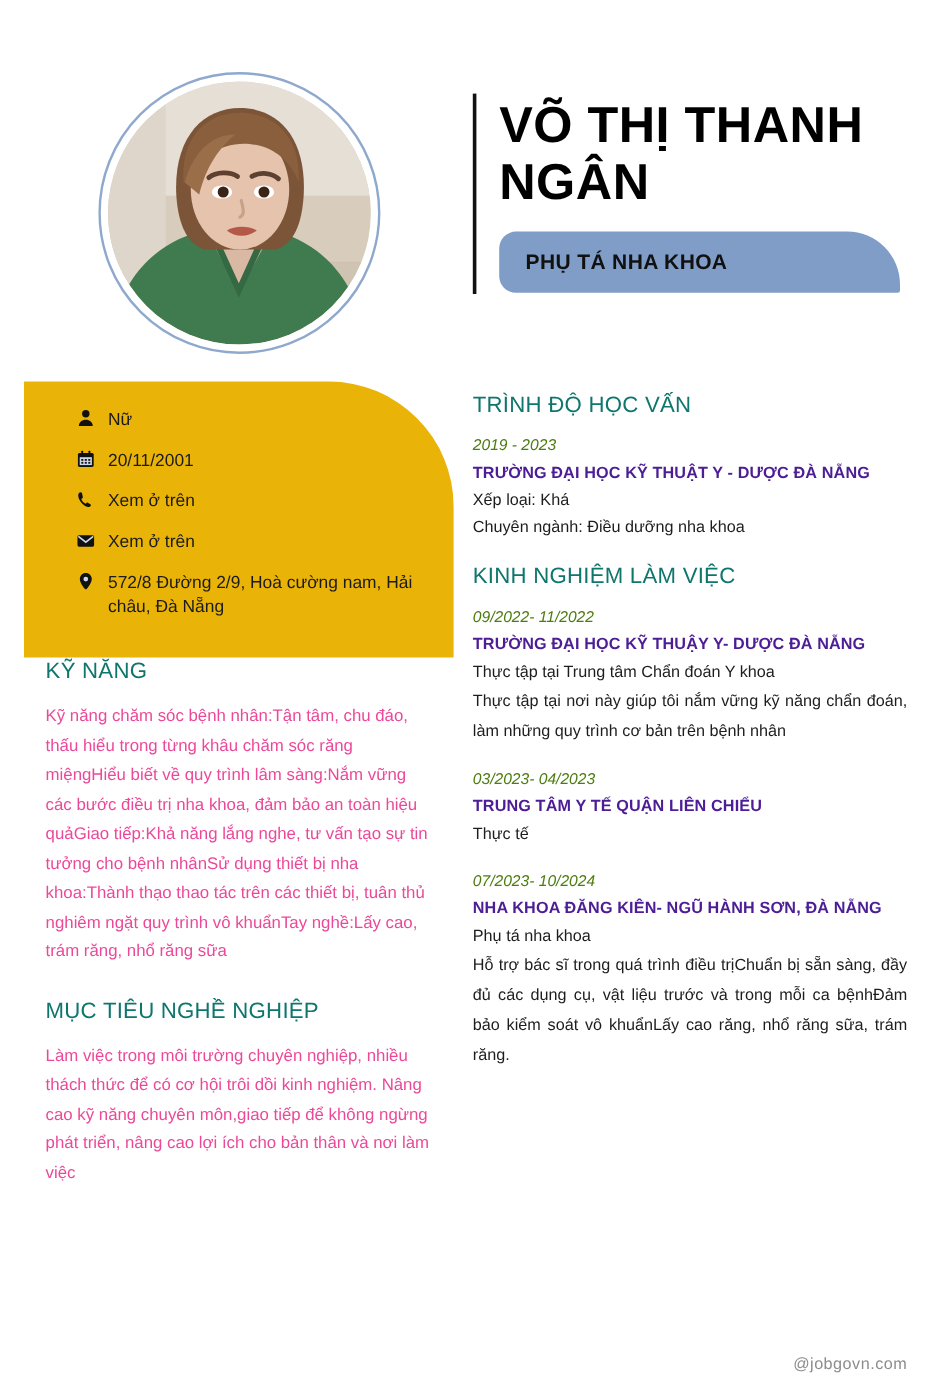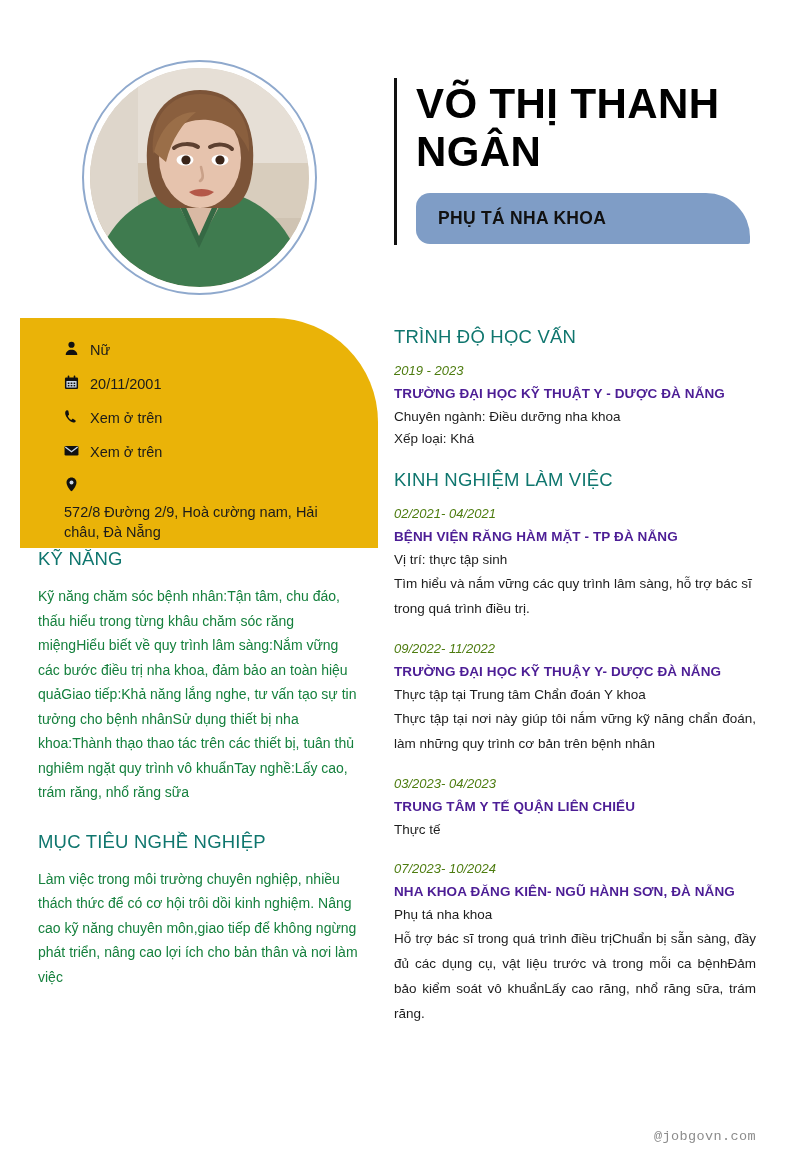--- a/index.html
+++ b/index.html
@@ -56,21 +56,21 @@
   .contact-list {
     position: absolute;
     left: 44px; top: 22px;
     width: 290px;
   }
   .contact-row {
     display: flex;
     align-items: flex-start;
     margin-bottom: 14px;
   }
-  .contact-row:last-child { margin-bottom: 0; flex-direction: column; }
+  .contact-row:last-child { margin-bottom: 0; }
   .contact-icon {
     width: 26px;
     flex: 0 0 26px;
     padding-top: 1px;
     color: #111;
   }
   .contact-icon svg { display: block; width: 15px; height: 15px; fill: #111; }
   .contact-text {
     font-size: 14.5px;
     line-height: 20px;
@@ -88,21 +88,21 @@
     font-weight: normal;
     letter-spacing: 0.2px;
     color: #0f766e;
     margin-bottom: 14px;
   }
   .left-body .block + .block { margin-top: 26px; }
 
   .para {
     font-size: 14px;
     line-height: 24.5px;
-    color: #15803d;
+    color: #ec4899;
     text-align: left;
   }
 
   
   .right-col {
     position: absolute;
     left: 394px; top: 0;
     width: 396px;
   }
 
@@ -180,21 +180,21 @@
     font-size: 13.5px;
     line-height: 25px;
     color: #1d1d1d;
     text-align: justify;
   }
   .entry-desc.left { text-align: left; }
 
   .watermark {
     position: absolute;
     right: 34px; bottom: 16px;
-    font-family: Liberation Mono, monospace;
+    font-family: Liberation Sans, sans-serif;
     font-size: 13.5px;
     color: #8c8c8c;
     letter-spacing: 0.4px;
   }
 </style>
 </head>
 <body>
 
 <div class="page">
 
@@ -330,34 +330,28 @@
       <span>PHỤ TÁ NHA KHOA</span>
     </div>
 
     <div class="right-body">
 
       <div class="r-section">
         <h2 class="section-title">TRÌNH ĐỘ HỌC VẤN</h2>
         <div class="entry">
           <div class="entry-date">2019 - 2023</div>
           <div class="entry-org">TRƯỜNG ĐẠI HỌC KỸ THUẬT Y - DƯỢC ĐÀ NẴNG</div>
+          <div class="entry-line">Xếp loại: Khá</div>
           <div class="entry-line">Chuyên ngành: Điều dưỡng nha khoa</div>
-          <div class="entry-line">Xếp loại: Khá</div>
         </div>
       </div>
 
       <div class="r-section">
         <h2 class="section-title">KINH NGHIỆM LÀM VIỆC</h2>
 
-        <div class="entry">
-          <div class="entry-date">02/2021- 04/2021</div>
-          <div class="entry-org">BỆNH VIỆN RĂNG HÀM MẶT - TP ĐÀ NẴNG</div>
-          <div class="entry-line">Vị trí: thực tập sinh</div>
-          <div class="entry-desc left">Tìm hiểu và nắm vững các quy trình lâm sàng, hỗ trợ bác sĩ trong quá trình điều trị.</div>
-        </div>
 
         <div class="entry">
           <div class="entry-date">09/2022- 11/2022</div>
           <div class="entry-org">TRƯỜNG ĐẠI HỌC KỸ THUẬY Y- DƯỢC ĐÀ NẴNG</div>
           <div class="entry-line">Thực tập tại Trung tâm Chẩn đoán Y khoa</div>
           <div class="entry-desc">Thực tập tại nơi này giúp tôi nắm vững kỹ năng chẩn đoán, làm những quy trình cơ bản trên bệnh nhân</div>
         </div>
 
         <div class="entry">
           <div class="entry-date">03/2023- 04/2023</div>

